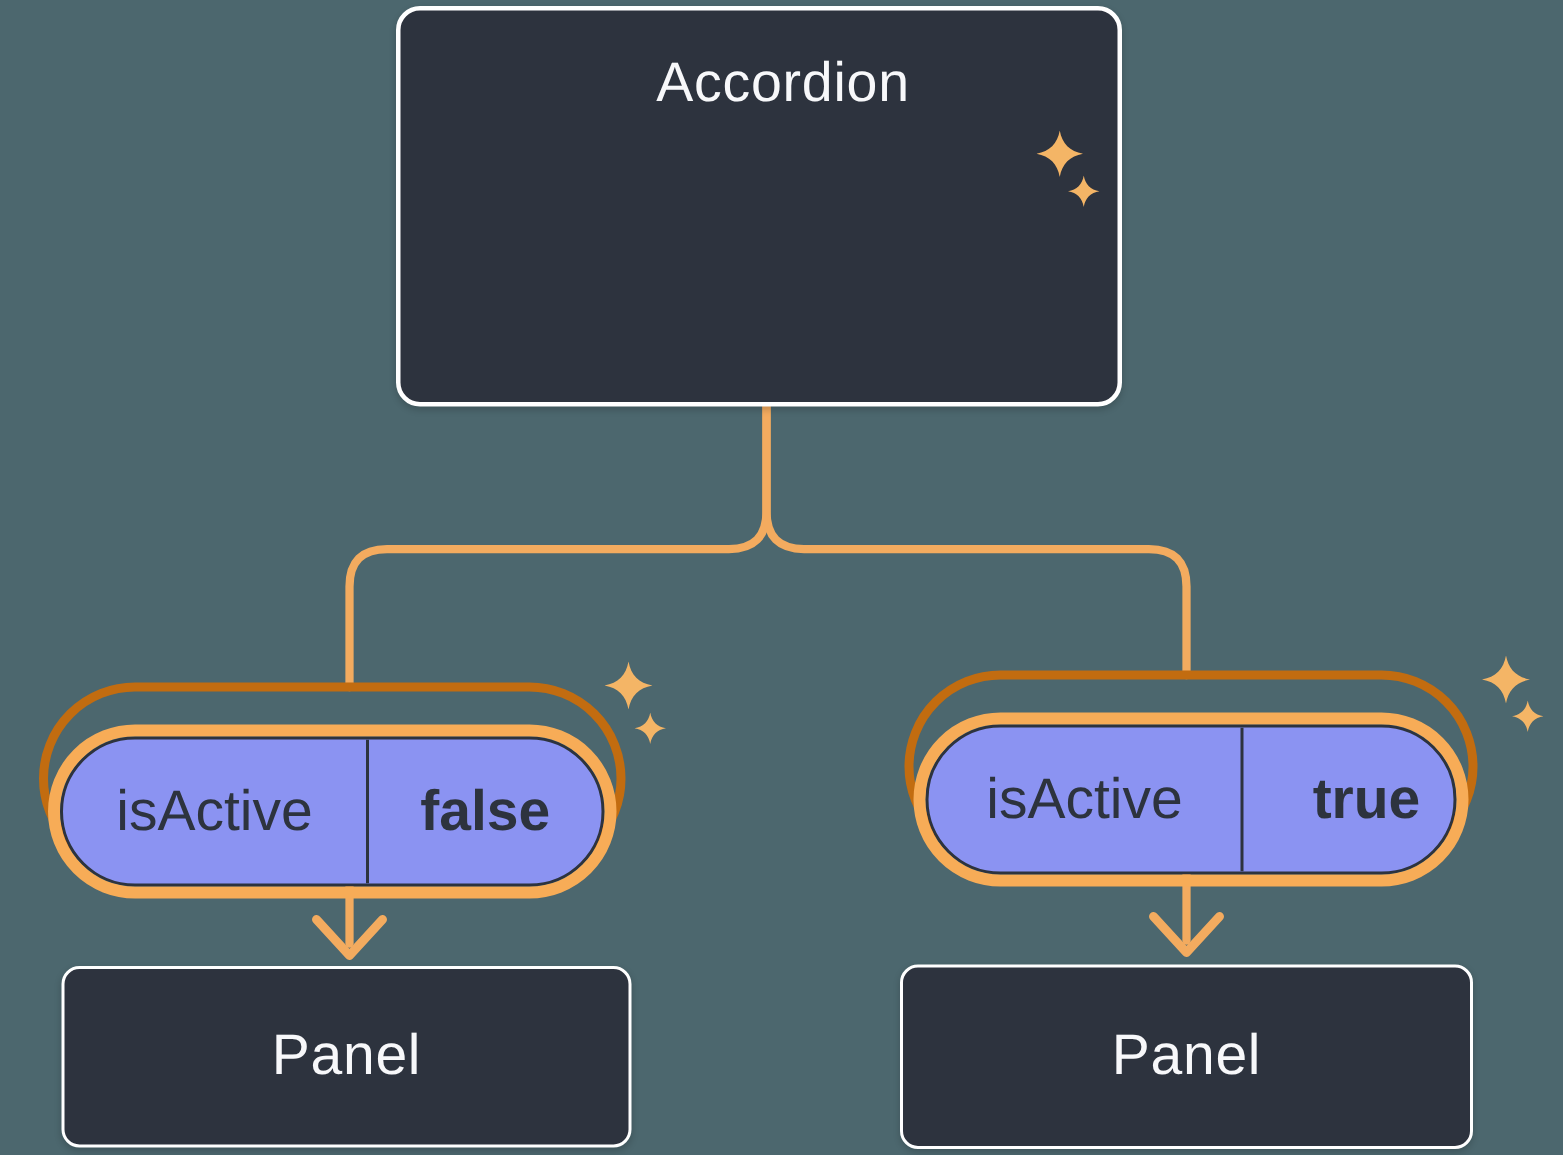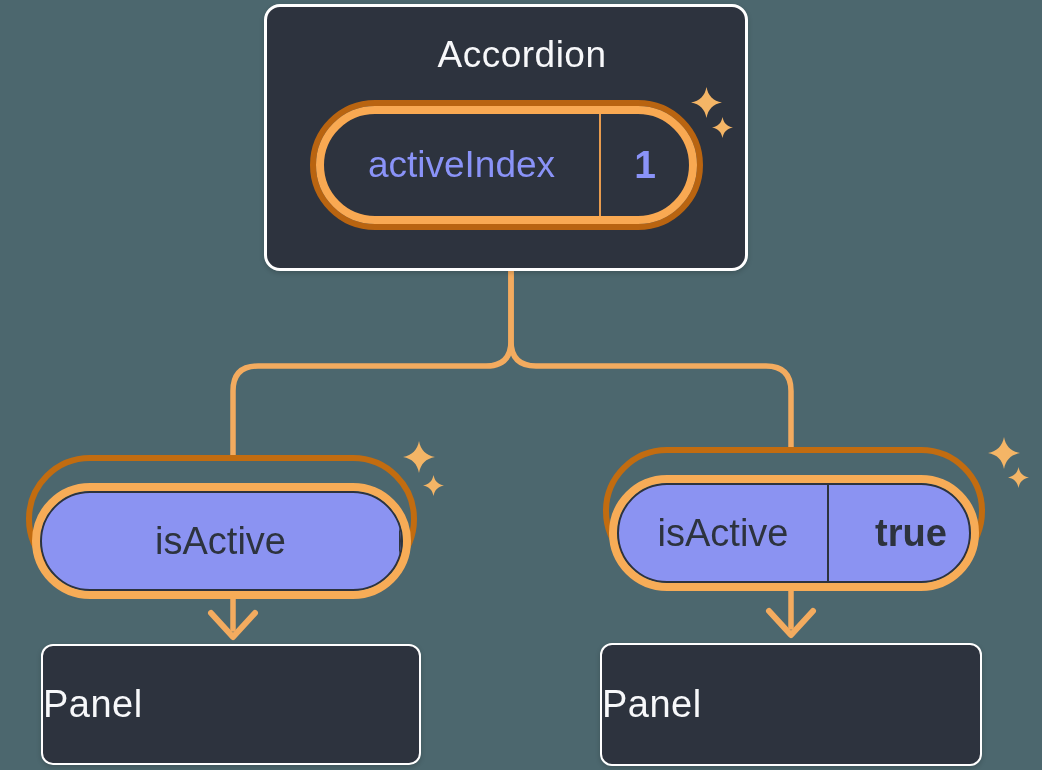--- a/index.html
+++ b/index.html
@@ -36,20 +36,21 @@
     border-radius: 16px;
     z-index: 2;
     box-shadow: 0 2px 5px rgba(0,0,0,0.18);
   }
   .accordion-card { left: 264px; top: 4px; width: 484px; height: 267px; }
   .panel-card {
     border-radius: 12px;
     border-width: 2.5px;
     display: flex;
     align-items: center;
+    justify-content: center;
   }
   .panel-card-left  { left: 41px;  top: 644px; width: 380px; height: 121px; }
   .panel-card-right { left: 600px; top: 643px; width: 382px; height: 123px; }
 
   .card-title {
     margin-top: 27px;
     text-align: center;
     color: #F7F8FA;
     font-size: 37px;
     font-weight: 500;
@@ -158,43 +159,38 @@
     <path class="connector-path" d="M511 271 V341 Q511 366 536 366 H766 Q791 366 791 391 V450"></path>
     <path class="connector-path" d="M233 586 V629"></path>
     <path class="connector-path arrow-head" d="M211 613 L233 637 L255 613"></path>
     <path class="connector-path" d="M791 578 V627"></path>
     <path class="connector-path arrow-head" d="M769 611 L791 635 L813 611"></path>
   </svg>
 
   <div class="dark-card accordion-card">
     <div class="card-title">Accordion</div>
 
-    <div class="state-pill">
-      <div class="state-pill-inner">
-        <div class="seg-name">activeIndex</div>
-        <div class="seg-value">1</div>
-      </div>
-    </div>
   </div>
 
   <span class="sparkle sp-card-big">
     <svg viewBox="0 0 24 24">
         <path d="M12 0C13.2 6.8 17.2 10.8 24 12C17.2 13.2 13.2 17.2 12 24C10.8 17.2 6.8 13.2 0 12C6.8 10.8 10.8 6.8 12 0Z"></path>
       </svg>
   </span>
   <span class="sparkle sp-card-small">
     <svg viewBox="0 0 24 24">
         <path d="M12 0C13.2 6.8 17.2 10.8 24 12C17.2 13.2 13.2 17.2 12 24C10.8 17.2 6.8 13.2 0 12C6.8 10.8 10.8 6.8 12 0Z"></path>
       </svg>
   </span>
 
   <div class="prop-pill prop-pill-left">
     <div class="prop-pill-ring">
       <div class="prop-pill-core">
         <div class="seg-name">isActive</div>
+        <div class="seg-value">false</div>
       </div>
     </div>
   </div>
   <span class="sparkle sp-left-big">
     <svg viewBox="0 0 24 24">
         <path d="M12 0C13.2 6.8 17.2 10.8 24 12C17.2 13.2 13.2 17.2 12 24C10.8 17.2 6.8 13.2 0 12C6.8 10.8 10.8 6.8 12 0Z"></path>
       </svg>
   </span>
   <span class="sparkle sp-left-small">
     <svg viewBox="0 0 24 24">

